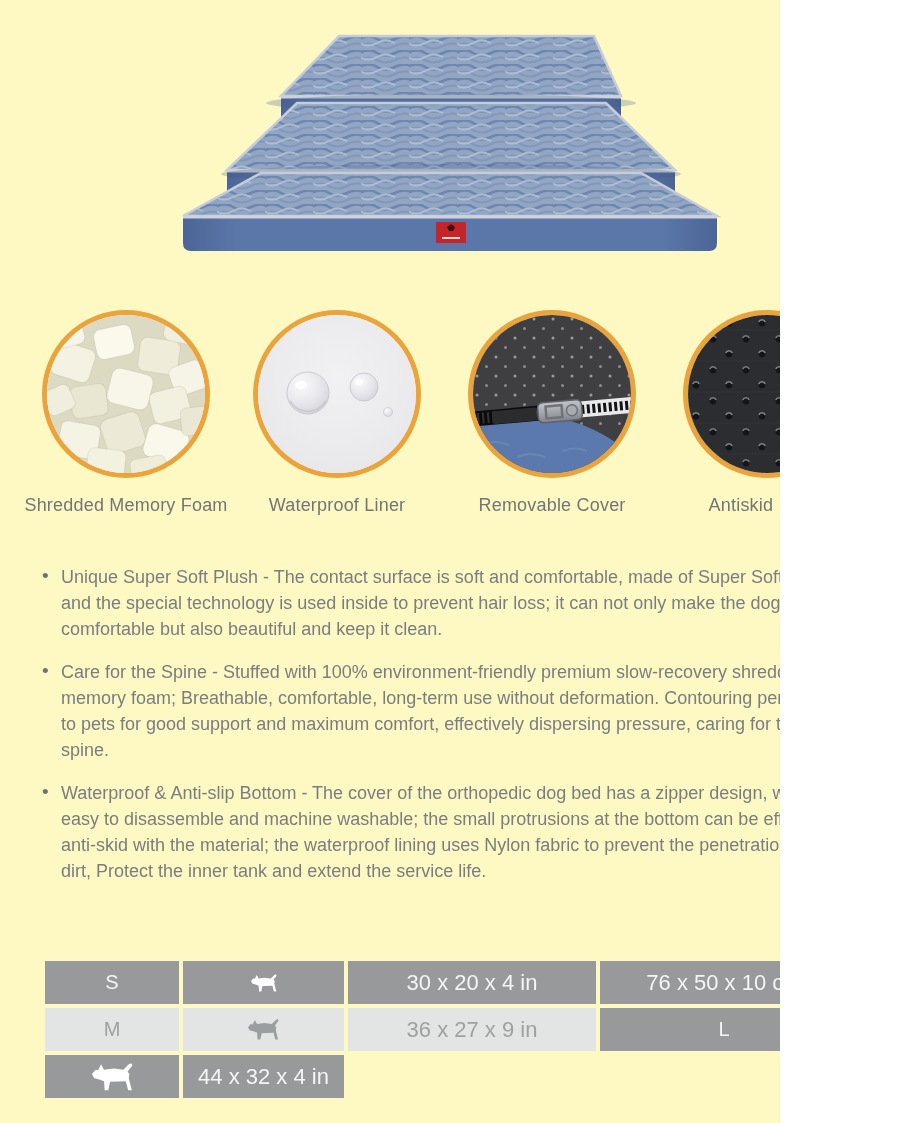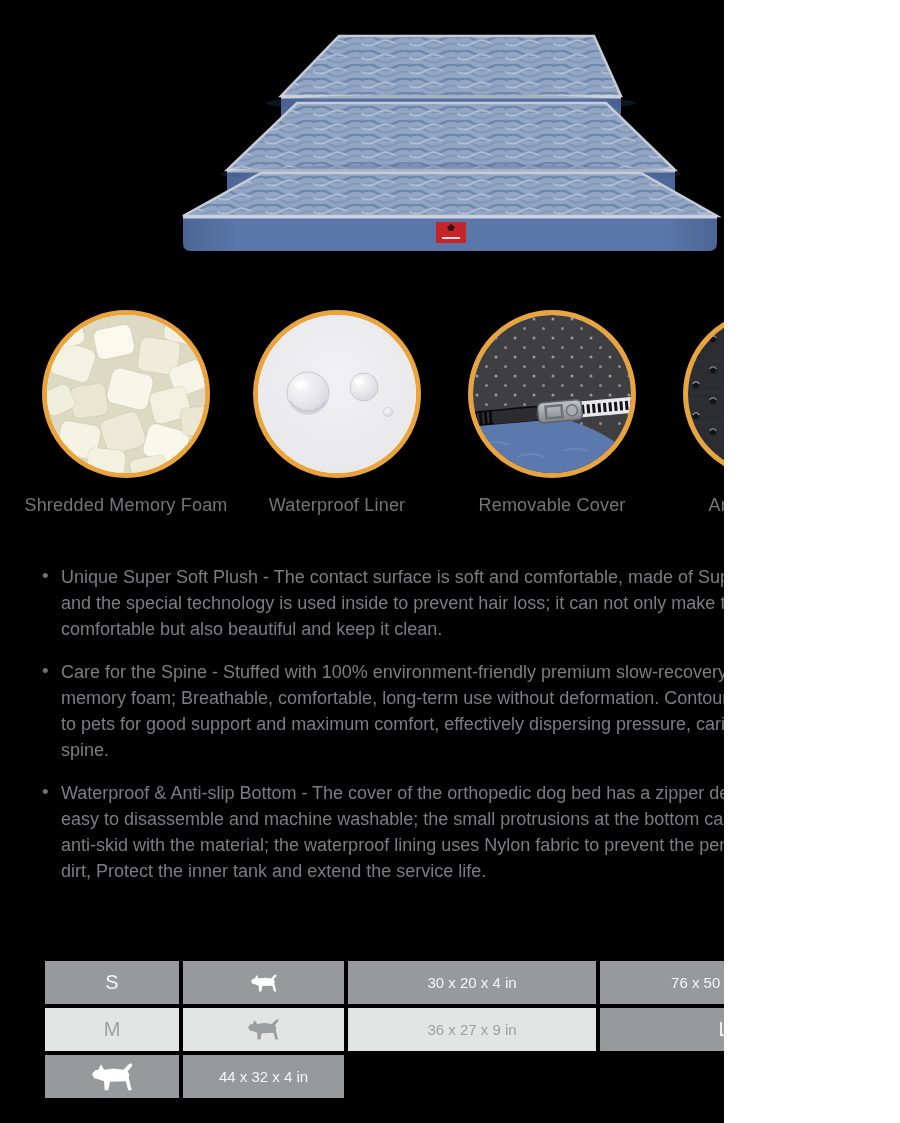--- a/index.html
+++ b/index.html
@@ -1,34 +1,34 @@
 <!DOCTYPE html>
 <html><head>
 <meta charset="utf-8">
 <style>
   html,body{margin:0;padding:0;background:#fff;}
-  .page{position:relative;width:724px;height:1123px;background:#000000;overflow:hidden;
+  .page{position:relative;width:780px;height:1123px;background:#fef9c3;overflow:hidden;
         font-family:"Liberation Sans",sans-serif;}
   
   .hero{position:absolute;left:169px;top:8px;width:562px;height:244px;}
   
   .feature{position:absolute;top:310px;width:224px;text-align:center;}
   .f1{left:14px}.f2{left:225px}.f3{left:440px}.f4{left:655px}
   .circle{display:inline-block;width:158px;height:158px;border:5px solid #EAA43B;
           border-radius:50%;overflow:hidden;background:#eee;line-height:0;}
   .feature-label{margin-top:13px;font-size:18px;color:#737577;letter-spacing:.2px;}
   
   .bullets{position:absolute;left:42px;top:564px;width:802px;margin:0;padding:0;list-style:none;}
   .bullets li{position:relative;padding-left:19px;margin-bottom:17px;
               font-size:18px;line-height:26px;color:#7b7d80;}
   .bullets li::before{content:"\2022";position:absolute;left:0;top:-1px;font-size:19px;color:#6f7174;}
   
   .size-table{position:absolute;left:45px;top:961px;display:grid;
               grid-template-columns:134px 161px 248px 248px;grid-auto-rows:43px;gap:4px;}
-  .cell{display:flex;align-items:center;justify-content:center;font-size:15px;}
+  .cell{display:flex;align-items:center;justify-content:center;font-size:22px;}
   .r-dark{background:#97999A;color:#f4f5f5;}
   .r-light{background:#E3E5E5;color:#9EA1A1;}
   .size-letter{font-size:20px;}
   .dog{display:block;}
   .dog-s{width:26px;height:18px;color:#ffffff;}
   .dog-m{width:31px;height:21px;color:#9b9e9e;}
   .dog-l{width:41px;height:28px;color:#ffffff;}
   .hidden-defs{position:absolute;width:0;height:0;overflow:hidden;}
 </style>
 </head>

